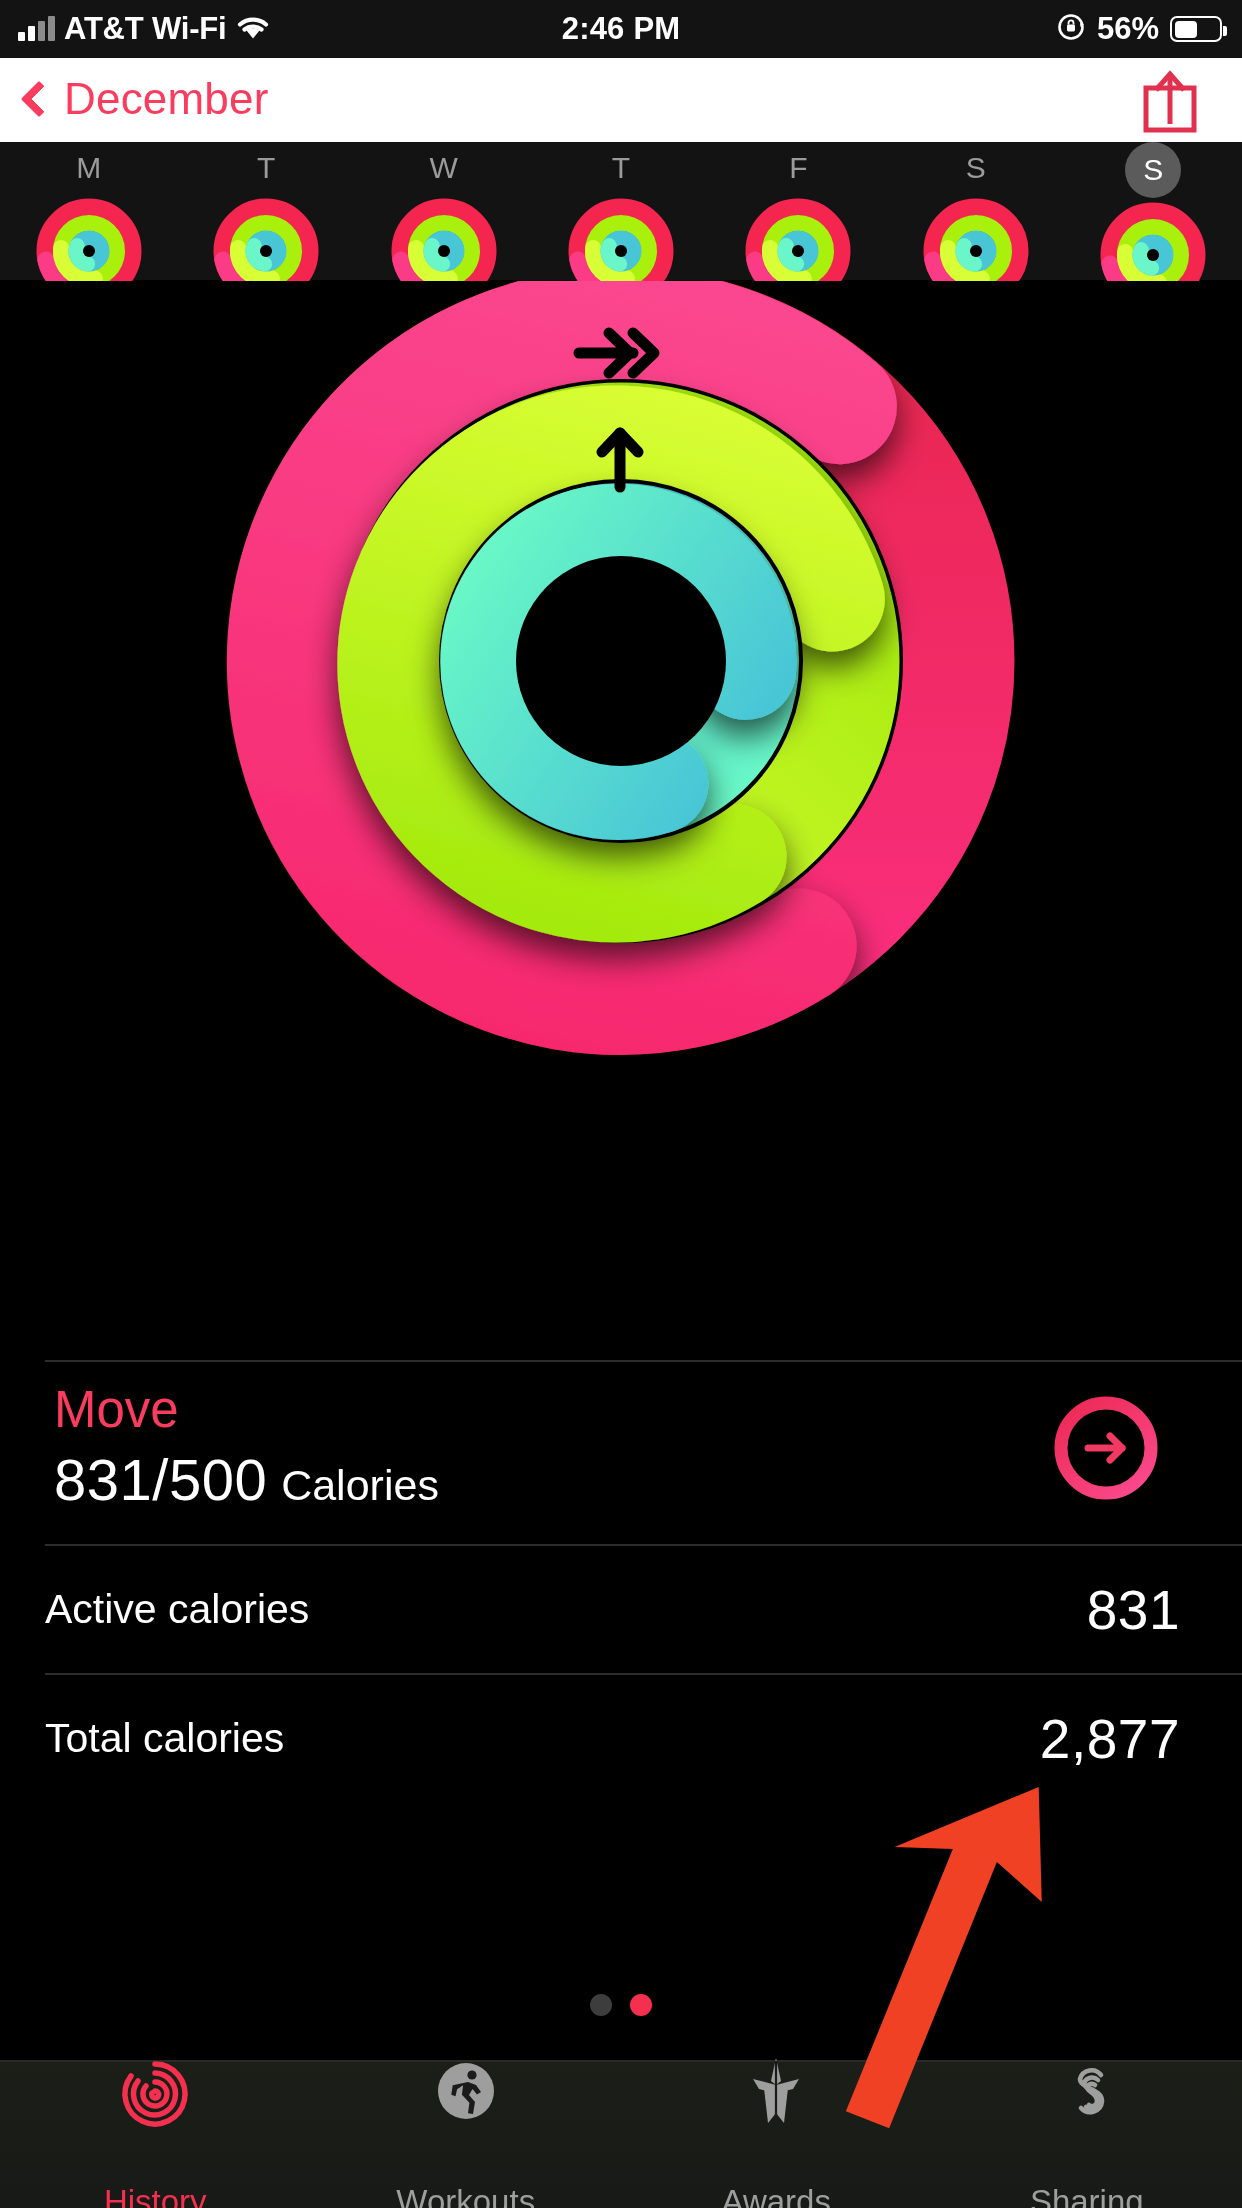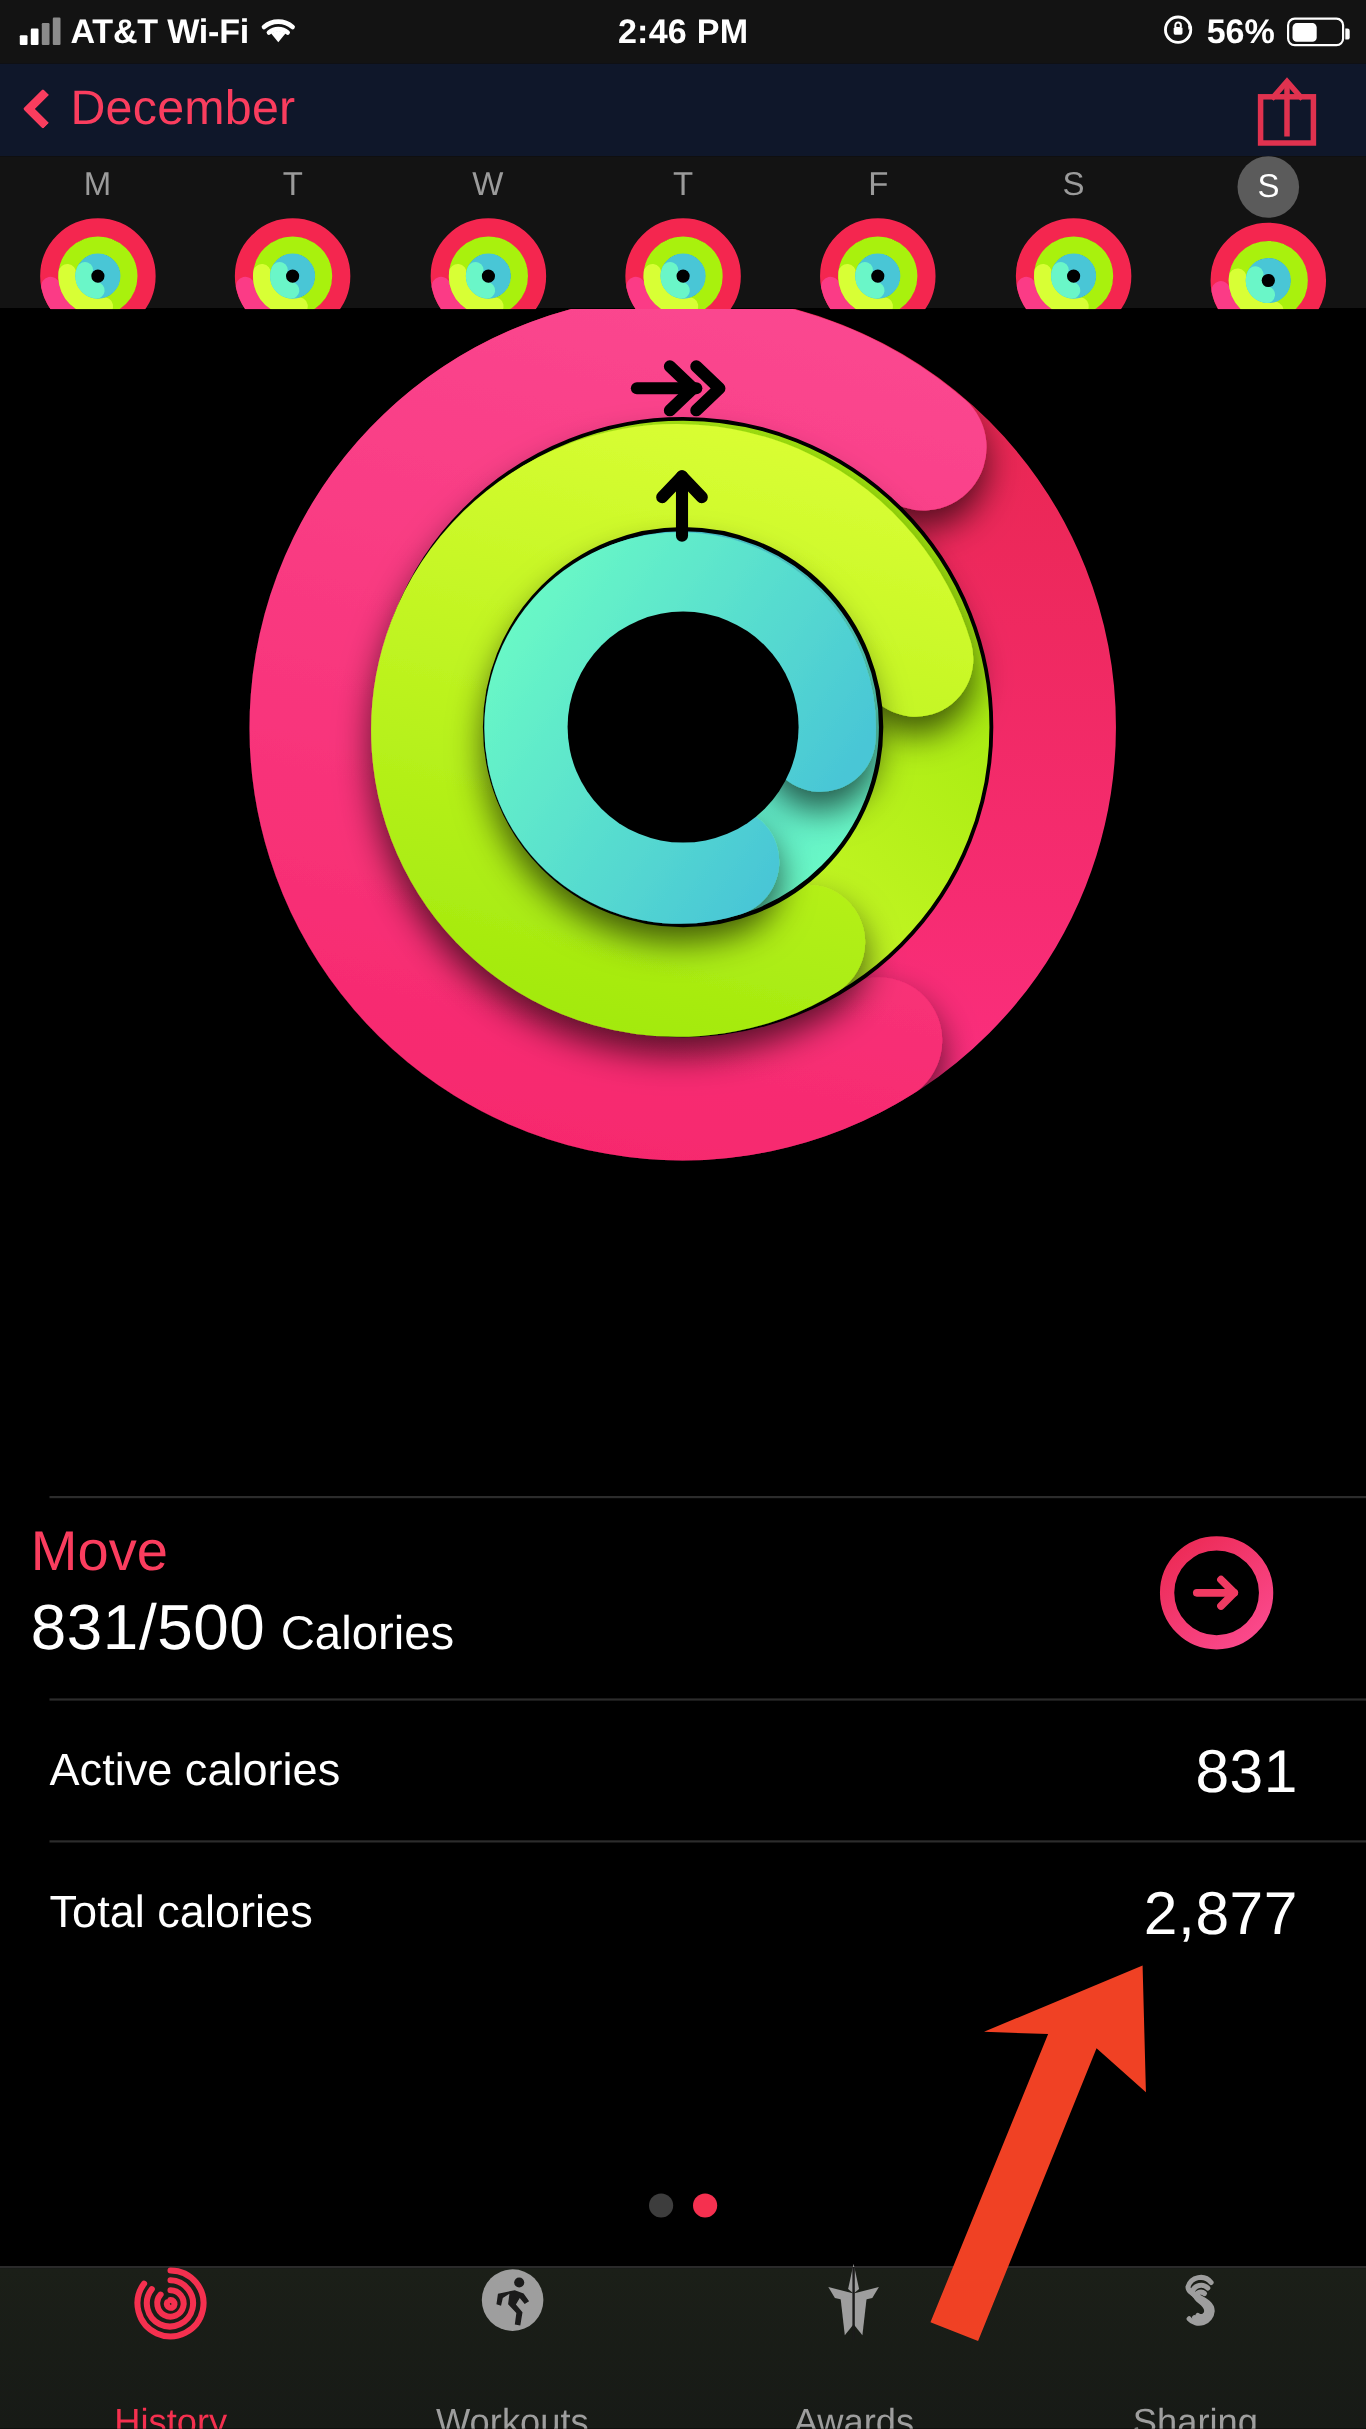--- a/index.html
+++ b/index.html
@@ -30,21 +30,21 @@
   .bars i:nth-child(1){ height:9px; }
   .bars i:nth-child(2){ height:15px; }
   .bars i:nth-child(3){ height:20px; background:#8b8b8b; }
   .bars i:nth-child(4){ height:25px; background:#8b8b8b; }
   .battery { width:52px; height:26px; border:2.5px solid #fff; border-radius:7px; position:relative; }
   .battery::after{ content:""; position:absolute; right:-7px; top:8px; width:4px; height:10px;
                    background:#fff; border-radius:0 2px 2px 0; }
   .battery .fill { position:absolute; left:2.5px; top:2.5px; bottom:2.5px; width:46%; background:#fff; border-radius:4px; }
 
   
-  .navbar { position:absolute; top:58px; left:0; width:1242px; height:84px; background:#0f172a; }
+  .navbar { position:absolute; top:58px; left:0; width:1242px; height:84px; background:#ffffff; }
   .back { position:absolute; left:26px; top:10px; display:flex; align-items:center; gap:10px;
           color:#fa3d5e; height:62px; }
   .chev { width:26px; height:26px; border-left:8px solid #fa3d5e; border-bottom:8px solid #fa3d5e;
           transform:rotate(45deg); border-radius:2px; margin-right:2px; }
   .back-label { font-size:44px; color:#fa3d5e; letter-spacing:0.2px; }
   .share-btn { position:absolute; right:40px; top:10px; width:64px; height:68px; }
   .share-btn svg { width:64px; height:68px; display:block; }
 
   
   .weekstrip { position:absolute; top:142px; left:0; width:1242px; height:138px; background:#131313; }
@@ -54,21 +54,21 @@
   .daylabel.today { color:#fff; background:#5b5b5b; border-radius:50%; height:56px; line-height:56px; width:56px; }
   .miniring { width:110px; height:110px; margin-top:2px; }
 
   
   .ringstage { position:absolute; top:281px; left:0; width:1242px; height:1080px; background:#000; overflow:hidden; }
   .ringsvg { position:absolute; left:50%; transform:translateX(-50%); top:-60px; width:960px; height:1100px; }
 
   
   .summary { position:absolute; top:1360px; left:0; width:1242px; }
   .hr { height:2px; background:#2c2c2c; margin-left:45px; margin-right:0; }
-  .row-move { position:relative; height:182px; padding-left:28px; padding-top:18px; }
+  .row-move { position:relative; height:182px; padding-left:54px; padding-top:18px; }
   .move-title { font-size:51px; color:#fa3d5e; line-height:60px; }
   .move-values { display:flex; align-items:baseline; gap:14px; margin-top:6px;text-decoration:underline; }
   .move-num { font-size:58px; color:#fff; letter-spacing:0.5px; }
   .move-unit { font-size:43px; color:#fff; }
   .move-arrow { position:absolute; right:82px; top:32px; width:108px; height:108px; }
   .row-stat { position:relative; height:127px; display:flex; align-items:center;
               padding-left:45px; padding-right:62px; }
   .stat-label { font-size:41px; color:#fff; }
   .stat-value { font-size:55px; color:#fff; margin-left:auto; letter-spacing:0.5px; }
 

